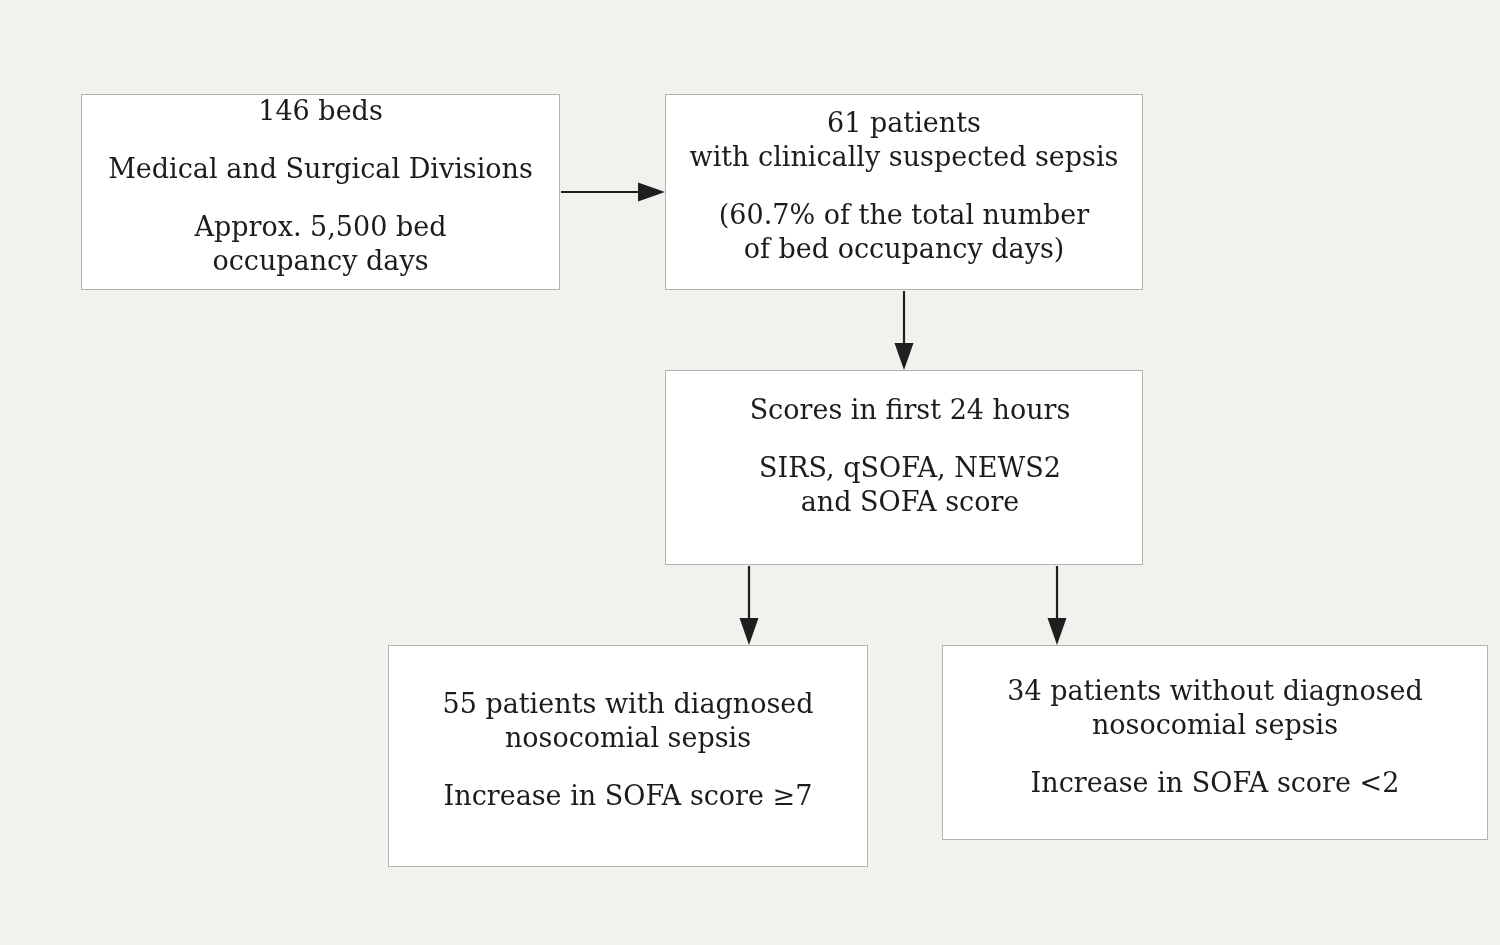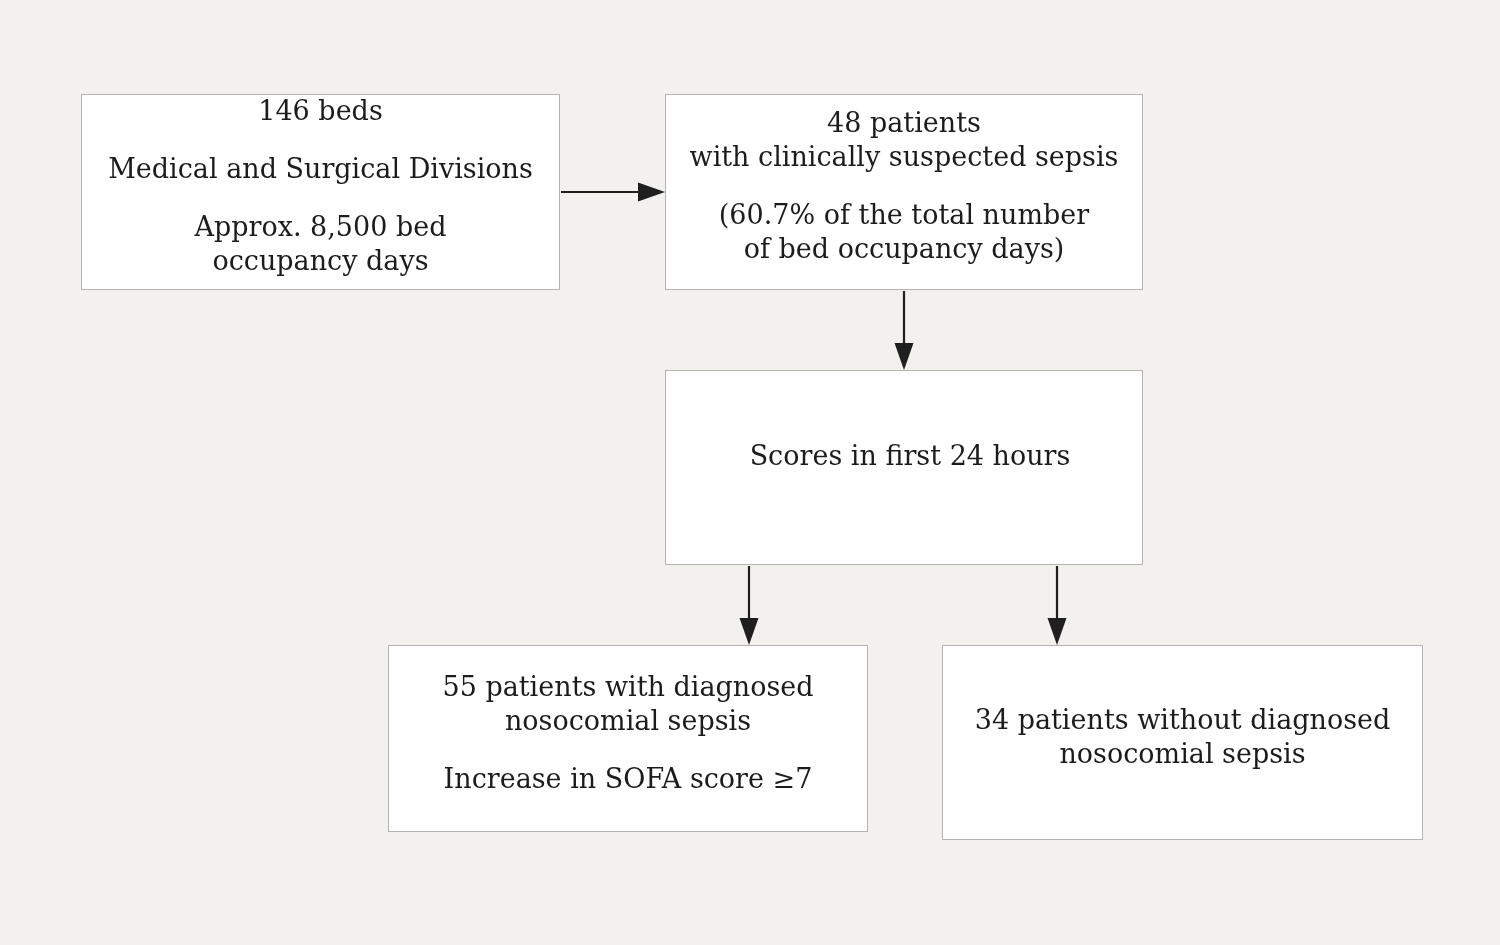--- a/index.html
+++ b/index.html
@@ -78,39 +78,42 @@
     </g>
     <g>
       <line x1="1057" y1="566" x2="1057" y2="622"></line>
       <polygon points="1057,645 1047.5,618 1066.5,618"></polygon>
     </g>
   </svg>
 
   <div class="box" style="left:81px; top:94px; width:479px; height:196px">
     <p class="para">146 beds</p>
     <p class="para">Medical and Surgical Divisions</p>
-    <p class="para">Approx. 8,500 bed
+    <p class="para">Approx. 5,500 bed
 occupancy days</p>
   </div>
 
   <div class="box" style="left:665px; top:94px; width:478px; height:196px">
-    <p class="para">48 patients
+    <p class="para">61 patients
 with clinically suspected sepsis</p>
     <p class="para">(60.7% of the total number
 of bed occupancy days)</p>
   </div>
 
   <div class="box box-scores" style="left:665px; top:370px; width:478px; height:195px">
     <p class="para">Scores in first 24 hours</p>
+    <p class="para">SIRS, qSOFA, NEWS2
+and SOFA score</p>
   </div>
 
-  <div class="box" style="left:388px; top:645px; width:480px; height:187px">
+  <div class="box" style="left:388px; top:645px; width:480px; height:222px">
     <p class="para">55 patients with diagnosed
 nosocomial sepsis</p>
     <p class="para">Increase in SOFA score ≥7</p>
   </div>
 
-  <div class="box" style="left:942px; top:645px; width:481px; height:195px">
+  <div class="box" style="left:942px; top:645px; width:546px; height:195px">
     <p class="para">34 patients without diagnosed
 nosocomial sepsis</p>
+    <p class="para">Increase in SOFA score &lt;2</p>
   </div>
 
 </div>
 
 </body></html>

